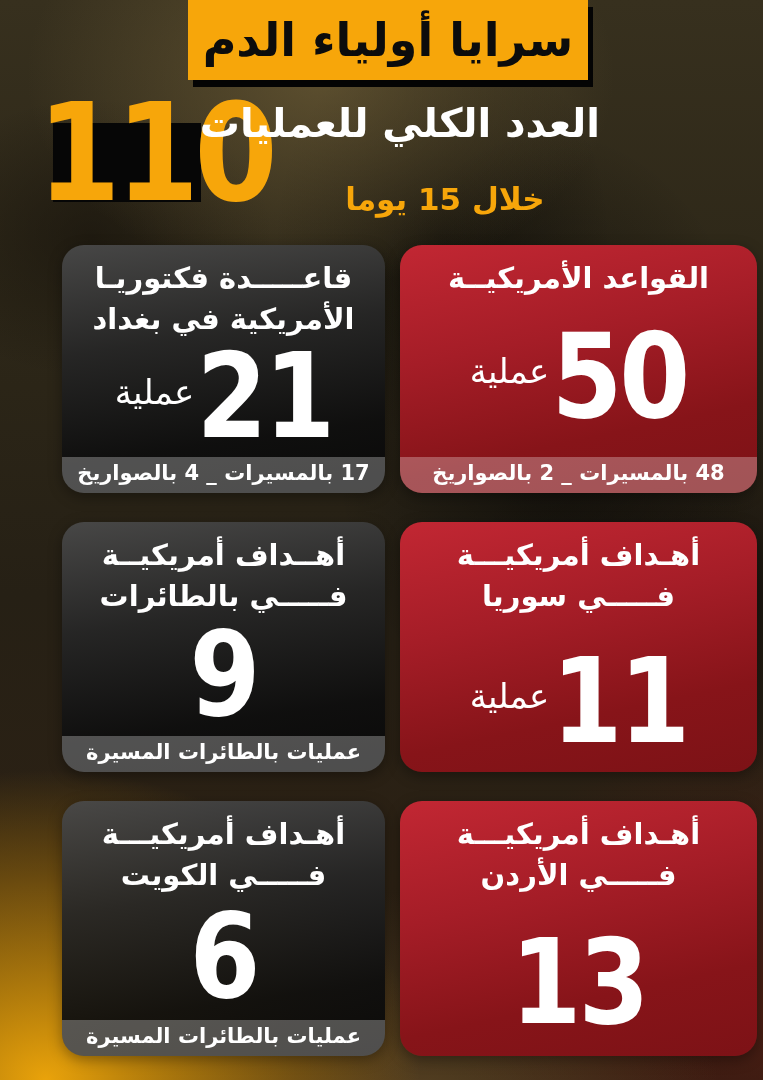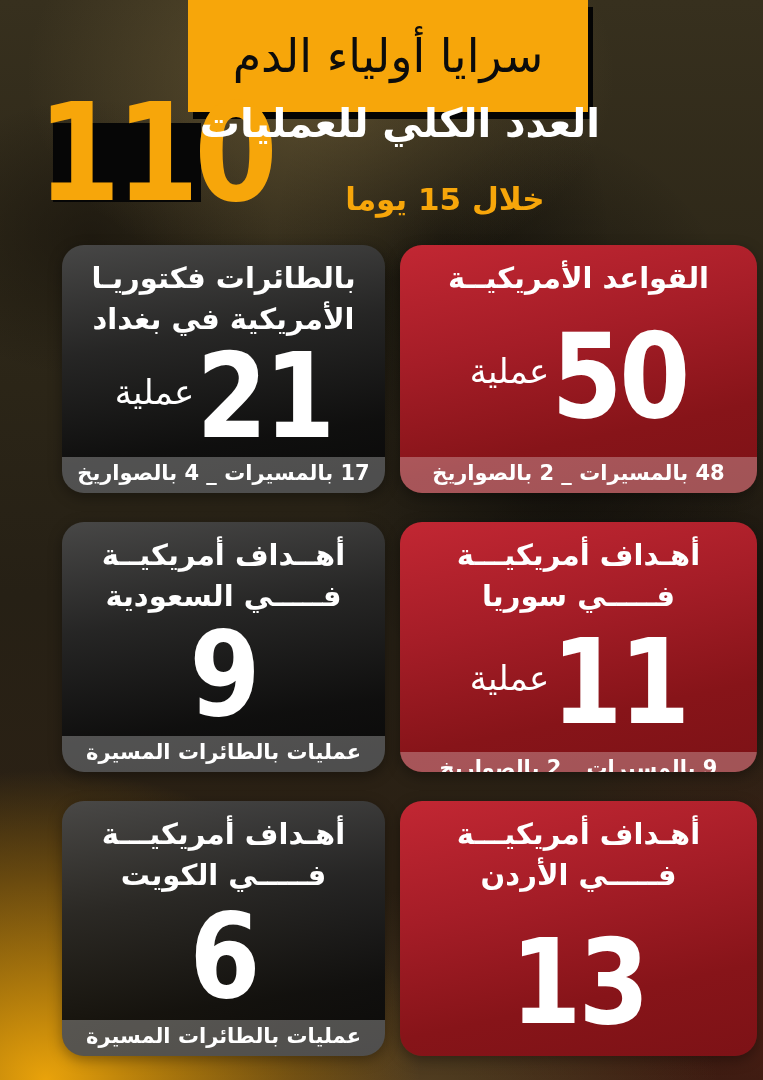--- a/index.html
+++ b/index.html
@@ -18,24 +18,24 @@
       radial-gradient(240px 300px at 58% 22%, rgba(10,9,6,.55), transparent 70%),
       radial-gradient(520px 430px at 6% 100%, rgba(244,170,10,.95), rgba(190,130,8,.4) 48%, transparent 72%),
       radial-gradient(430px 300px at 55% 102%, rgba(125,95,48,.55), transparent 70%),
       radial-gradient(420px 380px at 100% 94%, rgba(95,30,20,.6), transparent 75%),
       radial-gradient(380px 260px at 95% 55%, rgba(15,10,8,.5), transparent 70%),
       linear-gradient(180deg,#37301e 0%, #2d2718 28%, #262015 55%, #2c2114 82%, #241a10 100%);
   }
   
   .header{position:absolute;inset:0 0 auto 0;height:245px;z-index:2;}
   .banner{
-    position:absolute;left:188px;top:0;width:400px;height:112px;
+    position:absolute;left:188px;top:0;width:400px;height:80px;
     background:#F7A60A;color:#0c0c0c;
     display:flex;align-items:center;justify-content:center;
-    font-size:46px;font-weight:400;letter-spacing:-1px;
+    font-size:46px;font-weight:700;letter-spacing:-1px;
     box-shadow:5px 7px 0 #040404;
   }
   .total-box{position:absolute;left:53px;top:123px;width:148px;height:79px;background:#060606;}
   .total-number{
     position:absolute;left:30px;top:92px;width:250px;text-align:center;
     font-size:120px;font-weight:800;line-height:.95;letter-spacing:-5px;
     color:#F7A60A;transform:scaleY(1.13);transform-origin:50% 20%;
   }
   .total-label{
     position:absolute;left:258px;top:100px;width:342px;text-align:center;
@@ -109,50 +109,47 @@
         <span class="card-number">50</span>
         <span class="card-unit">عملية</span>
       </div>
       <footer class="card-footer">
         <span>48 بالمسيرات _ 2 بالصواريخ</span>
       </footer>
     </section>
 
     <section class="card dark">
       <h2 class="card-title">
-        <span class="line">بالطائرات فكتوريـا</span>
+        <span class="line">قاعـــــدة فكتوريـا</span>
         <span class="line">الأمريكية في بغداد</span>
       </h2>
       <div class="card-figure">
         <span class="card-number">21</span>
         <span class="card-unit">عملية</span>
       </div>
       <footer class="card-footer">
         <span>17 بالمسيرات _ 4 بالصواريخ</span>
       </footer>
     </section>
 
     <section class="card red">
       <h2 class="card-title">
         <span class="line">أهـداف أمريكيـــة</span>
         <span class="line">فـــــي سوريا</span>
       </h2>
       <div class="card-figure">
         <span class="card-number">11</span>
         <span class="card-unit">عملية</span>
       </div>
-      <footer class="card-footer">
-        <span>9 بالمسيرات _ 2 بالصواريخ</span>
-      </footer>
     </section>
 
     <section class="card dark">
       <h2 class="card-title">
         <span class="line">أهــداف أمريكيــة</span>
-        <span class="line">فـــــي السعودية</span>
+        <span class="line">فـــــي بالطائرات</span>
       </h2>
       <div class="card-figure">
         <span class="card-number">9</span>
 
       </div>
       <footer class="card-footer">
         <span>عمليات بالطائرات المسيرة</span>
       </footer>
     </section>
 

